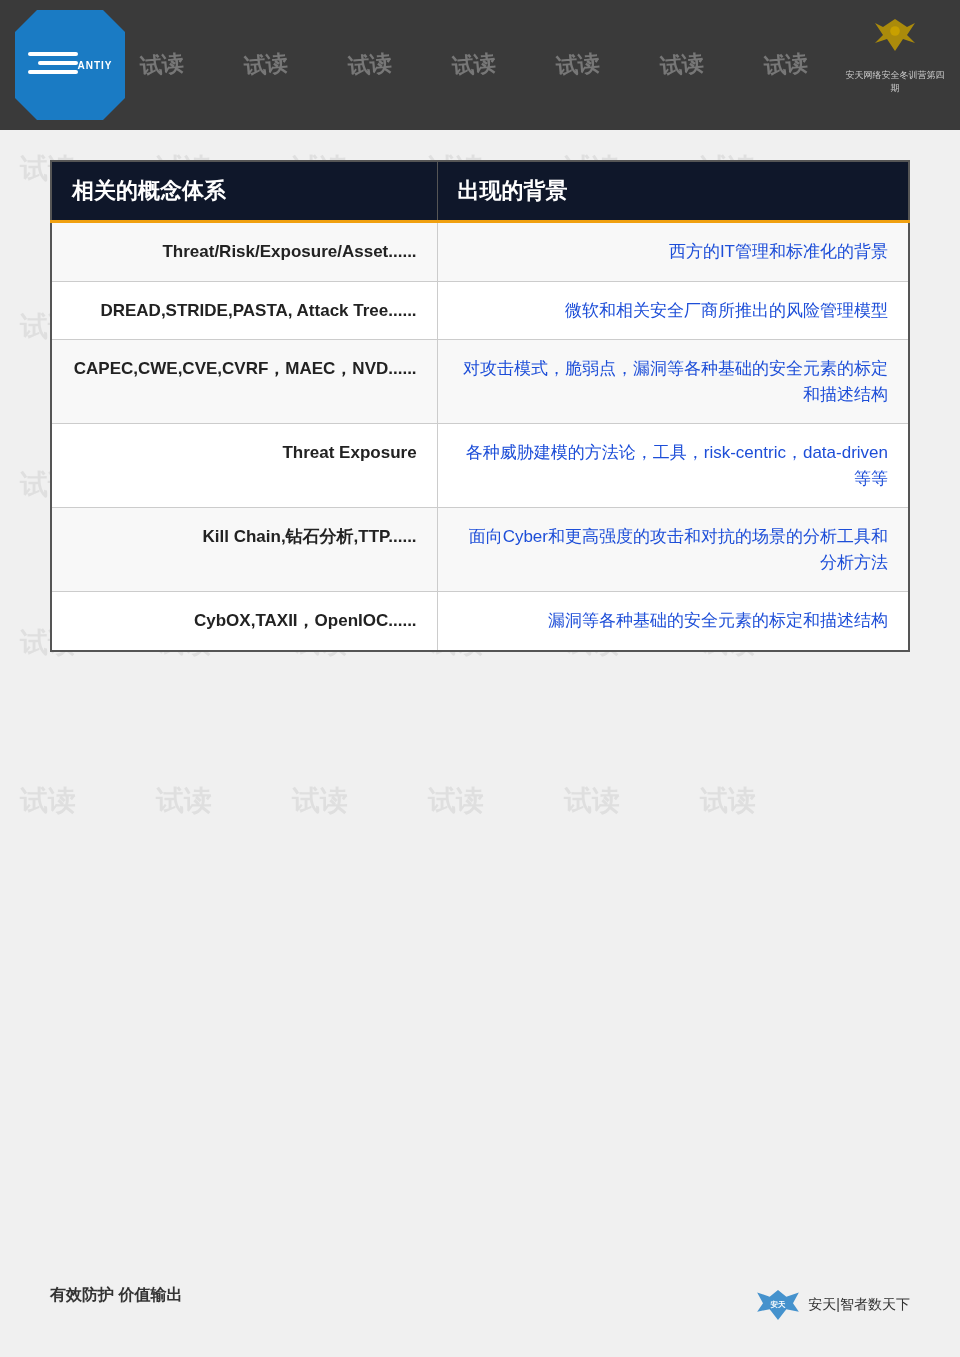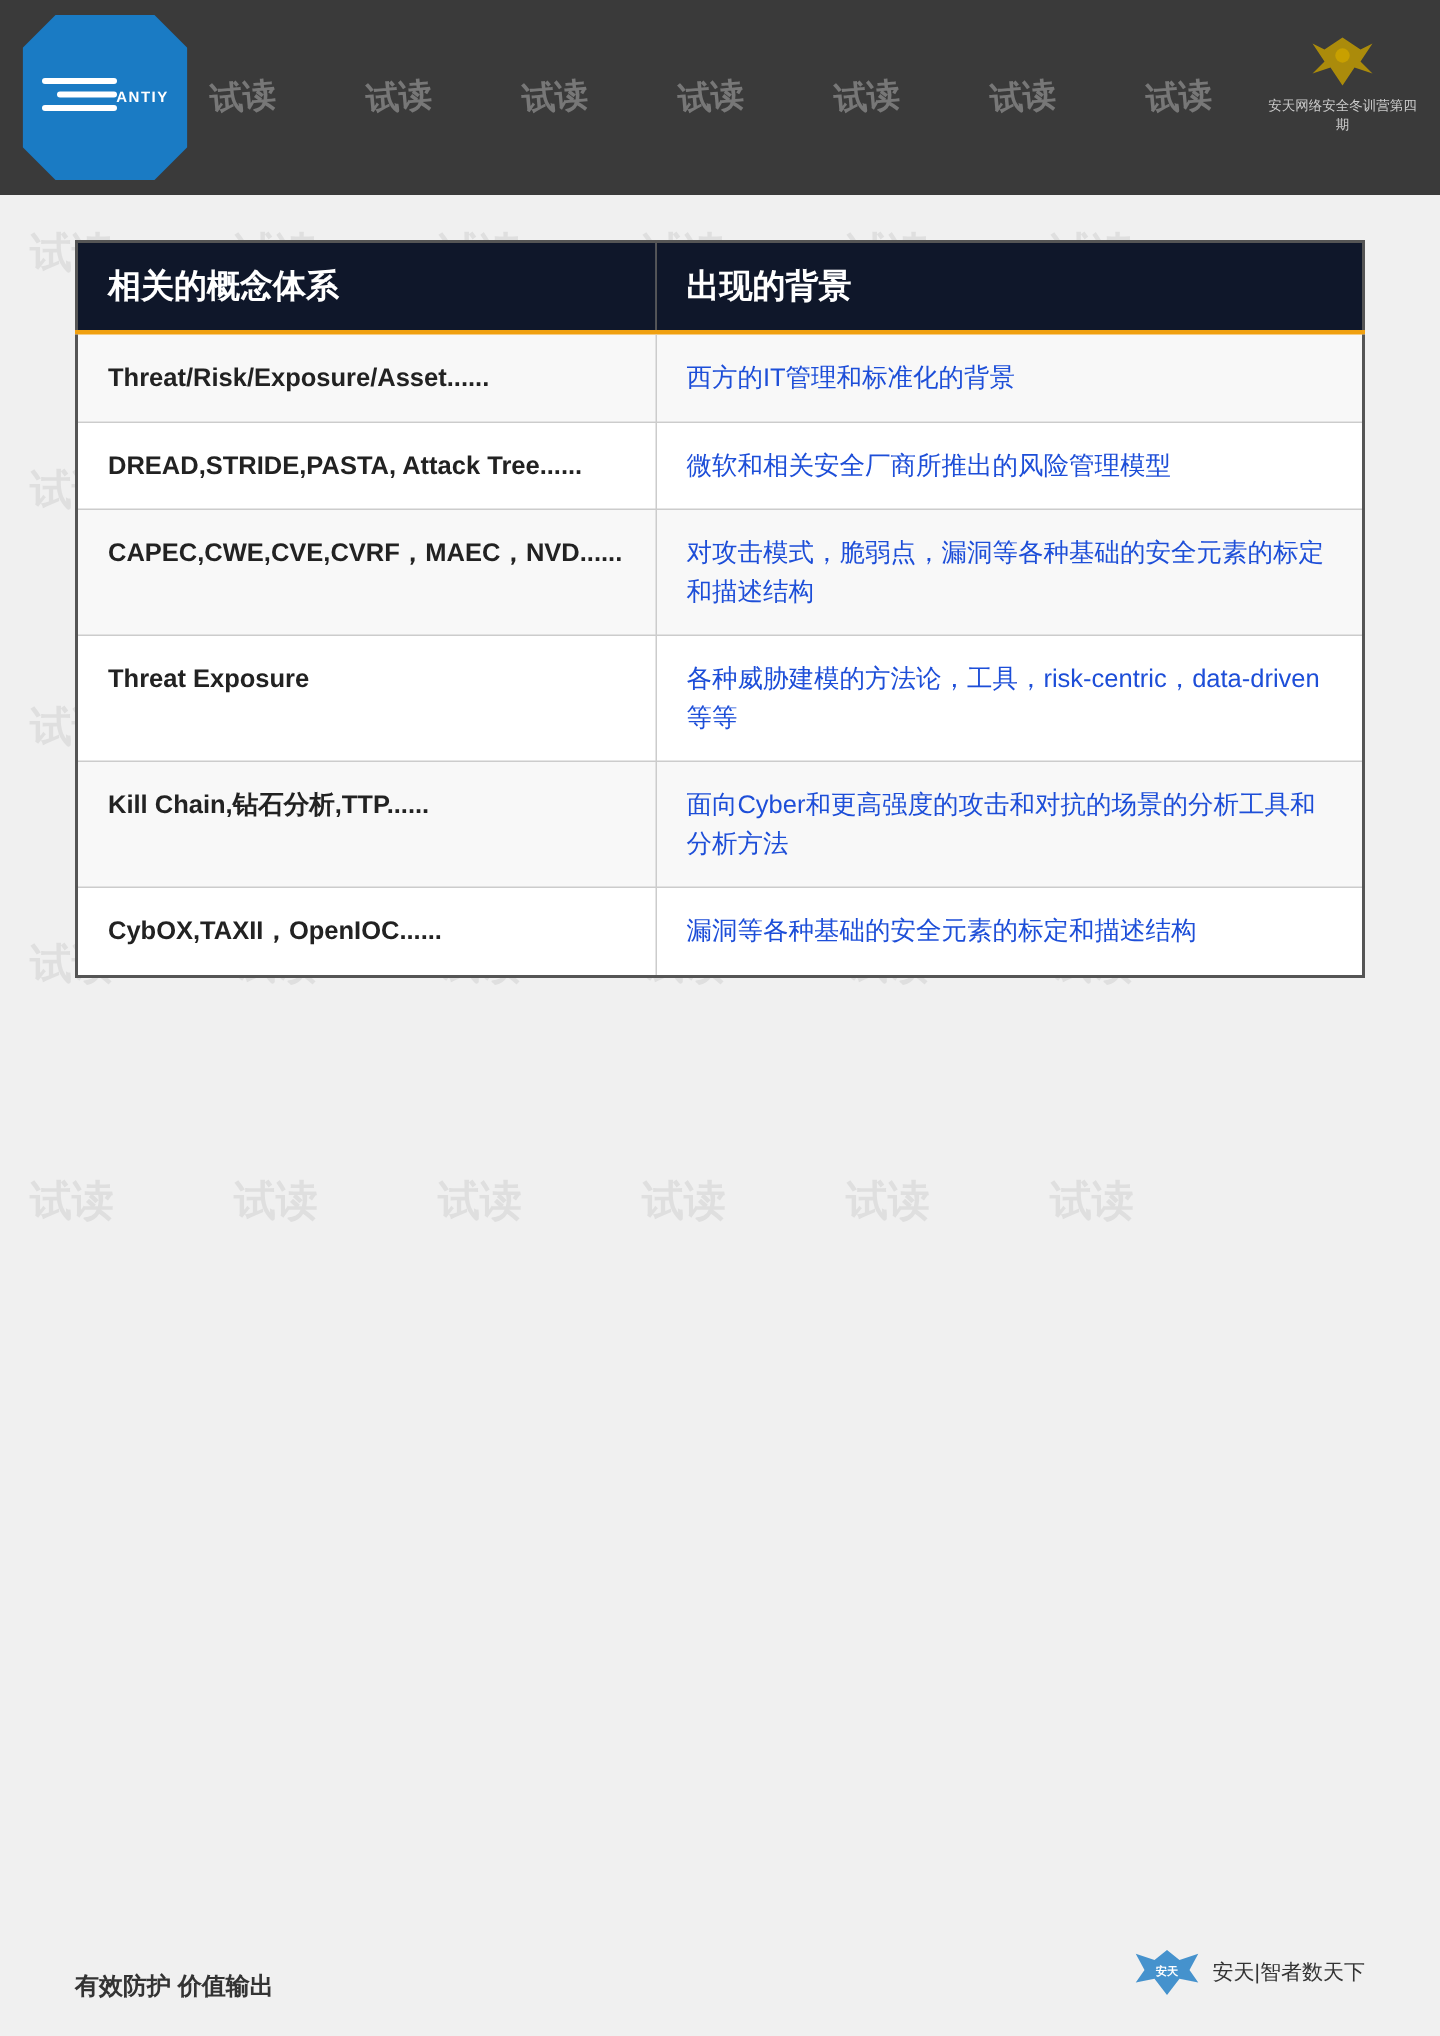--- a/index.html
+++ b/index.html
@@ -86,21 +86,21 @@
     
     .header-right-logo {
       position: absolute;
       right: 15px;
       top: 15px;
       width: 100px;
       height: 80px;
       display: flex;
       flex-direction: column;
       align-items: center;
-      justify-content: center;
+      justify-content: space-between;
     }
 
     .right-logo-icon {
       width: 50px;
       height: 40px;
       position: relative;
     }
 
     .right-logo-text {
       color: #ccc;
@@ -169,20 +169,21 @@
       width: 55%;
       border-bottom: 3px solid #f0a010 !important;
     }
 
     .data-table td {
       padding: 16px 20px;
       font-size: 17px;
       vertical-align: top;
       border: 1px solid #ccc;
       line-height: 1.5;
+      text-align: right;
     }
 
     .data-table tr:nth-child(odd) td {
       background: #f8f8f8;
     }
 
     .data-table tr:nth-child(even) td {
       background: #ffffff;
     }
 
@@ -192,26 +193,26 @@
       font-family: Arial, sans-serif;
     }
 
     .right-col {
       color: #1d4ed8;
     }
 
     
     .footer {
       position: absolute;
-      bottom: 22px;
+      bottom: 32px;
       left: 50px;
       right: 50px;
       display: flex;
       justify-content: space-between;
-      align-items: flex-end;
+      align-items: flex-start;
       z-index: 2;
     }
 
     .footer-text {
       font-size: 16px;
       color: #333;
       font-weight: bold;
     }
 
     .footer-logo {

